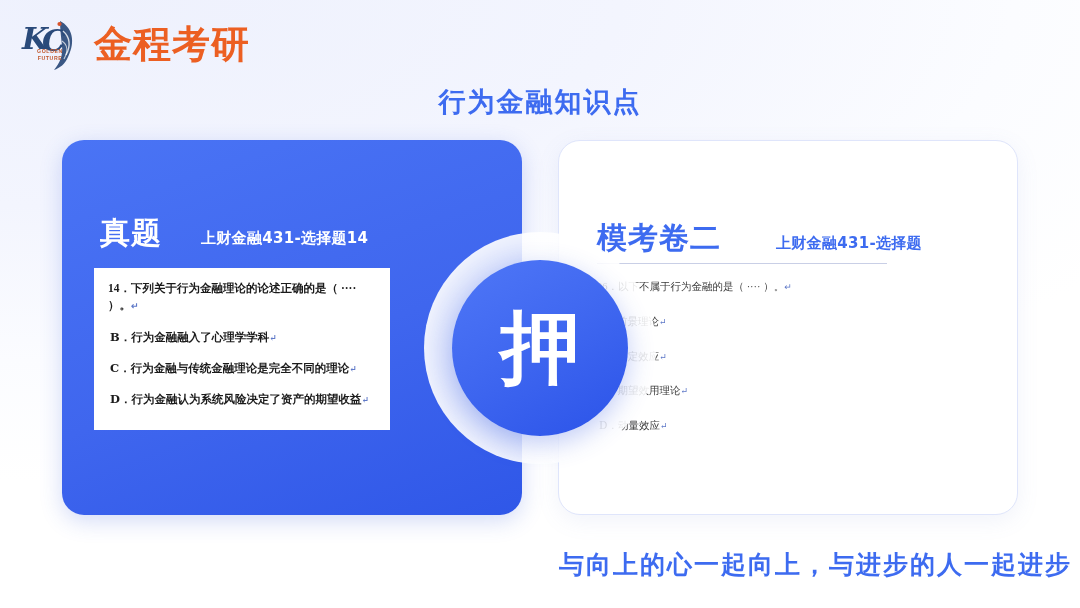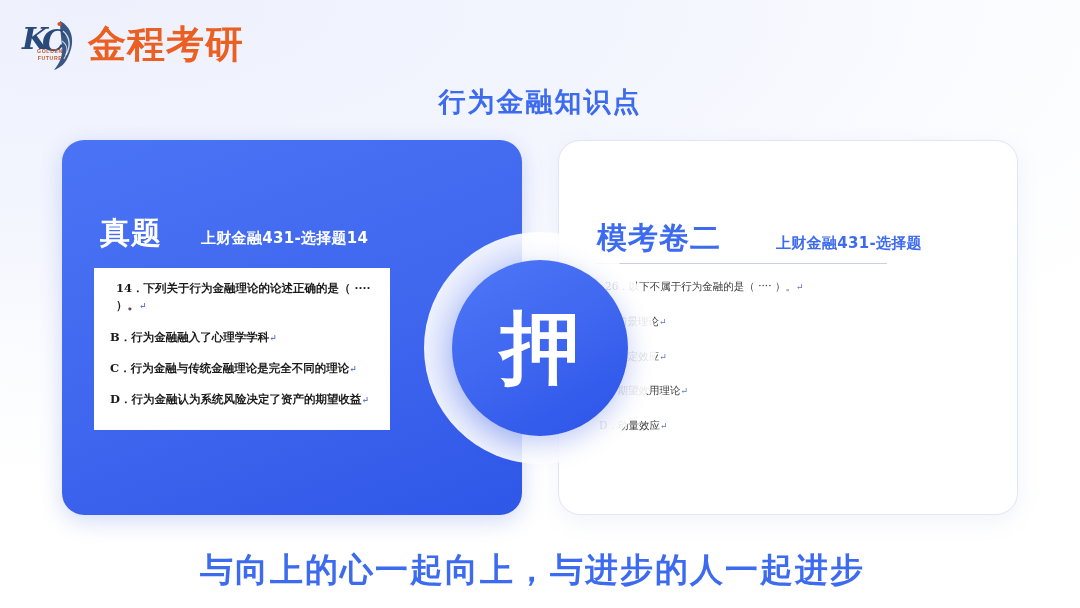--- a/index.html
+++ b/index.html
@@ -50,21 +50,21 @@
     color: #c0572b;
     font-family: "Liberation Sans", sans-serif;
     font-weight: 700;
   }
   .logo-text {
     font-size: 38px;
     font-weight: 700;
     color: #ec5f22;
     letter-spacing: 1px;
     line-height: 1;
-    margin-left: 0;
+    margin-left: 6px;
     font-family: "DejaVu Sans", "Liberation Sans", sans-serif;
   }
 
   
   .page-title {
     position: absolute;
     left: 0;
     right: 0;
     top: 84px;
     text-align: center;
@@ -153,22 +153,23 @@
     box-sizing: border-box;
   }
   .qbox-right {
     left: 38px;
     top: 138px;
     width: 300px;
   }
   .q-stem {
     font-size: 11.5px;
     line-height: 1.5;
-    margin: 0 0 14px 8px;
+    margin: 0 0 14px 0;
     font-weight: 600;
+    font-family: Liberation Serif, serif;
   }
   .q-opt {
     font-size: 11.5px;
     line-height: 1.5;
     margin: 0 0 14px 0;
     padding-left: 2px;
     font-weight: 600;
   }
   .q-opt:last-child { margin-bottom: 8px; }
   .qbox-right .q-stem,
@@ -214,24 +215,24 @@
     font-size: 80px;
     font-weight: 700;
     line-height: 1;
     font-family: "DejaVu Sans", "Liberation Sans", sans-serif;
   }
 
   
   .slogan {
     position: absolute;
     left: 0;
-    right: 15px;
+    right: 8px;
     top: 548px;
-    text-align: center;
-    font-size: 33px;
+    text-align: right;
+    font-size: 25px;
     font-weight: 700;
     color: #3d6bf0;
     letter-spacing: 2px;
     font-family: "DejaVu Sans", "Liberation Sans", sans-serif;
   }
 </style>
 </head>
 <body>
 
 <div id="slide">

